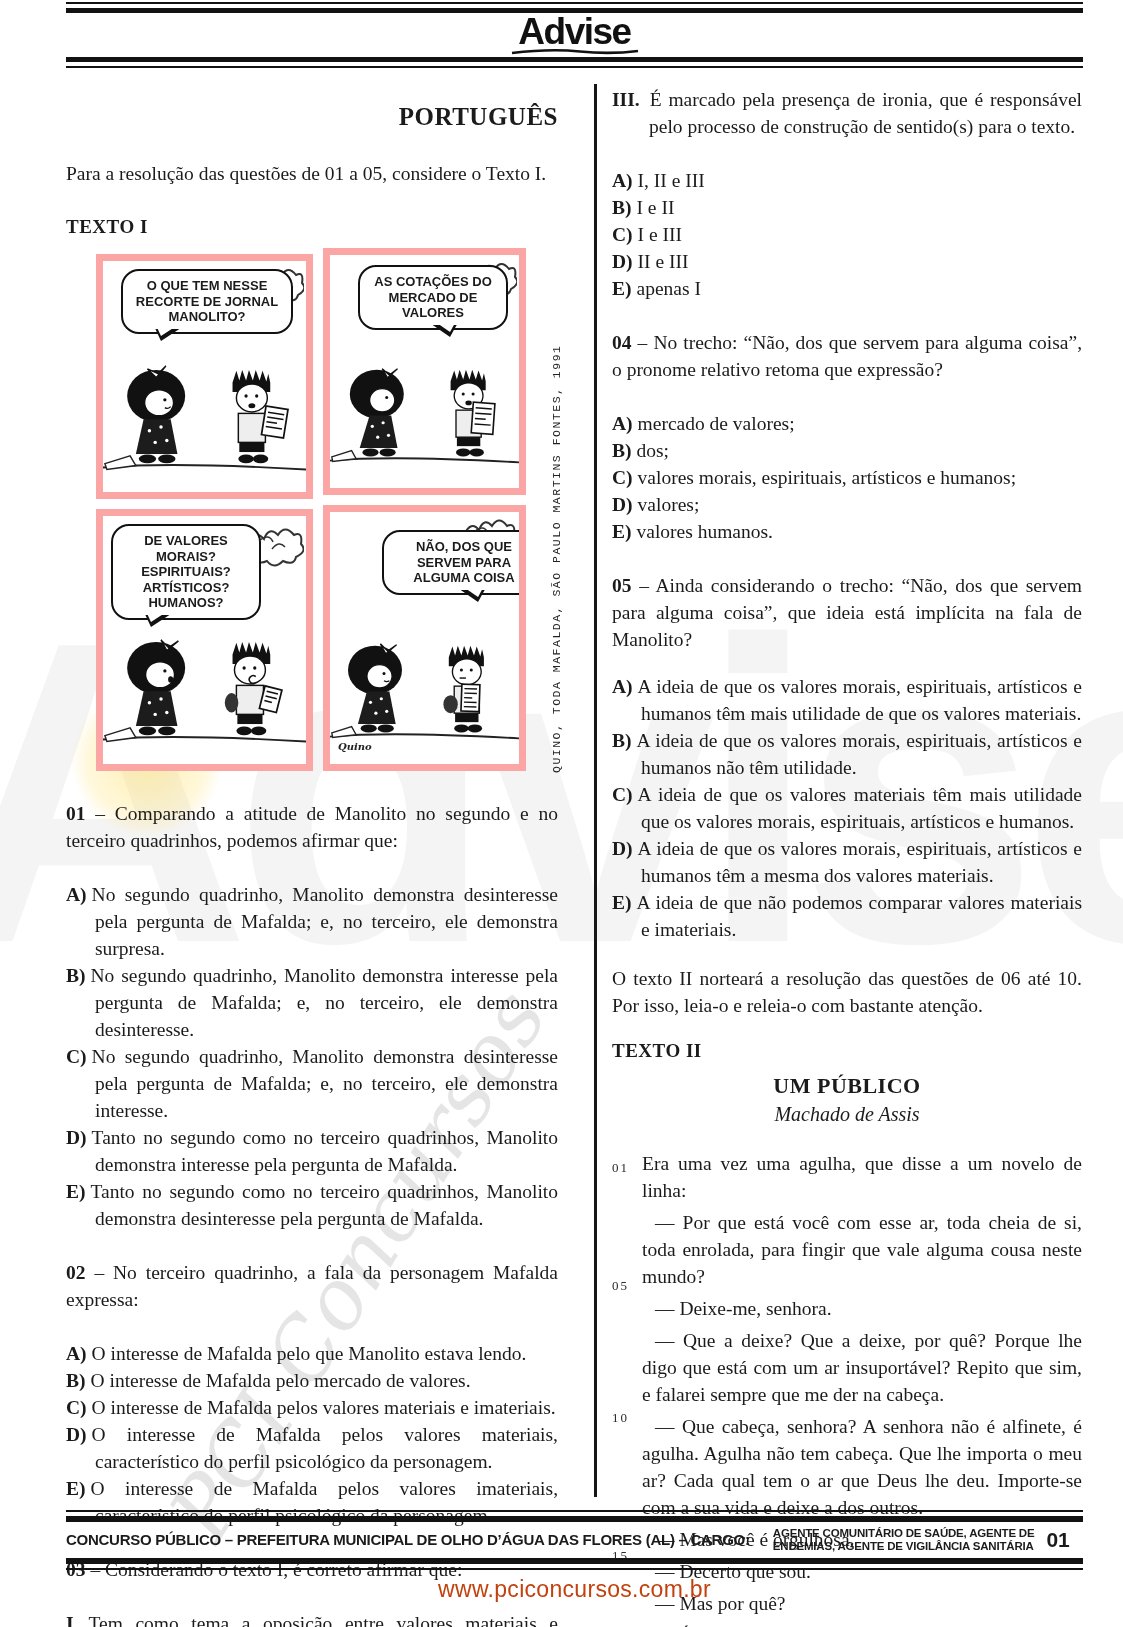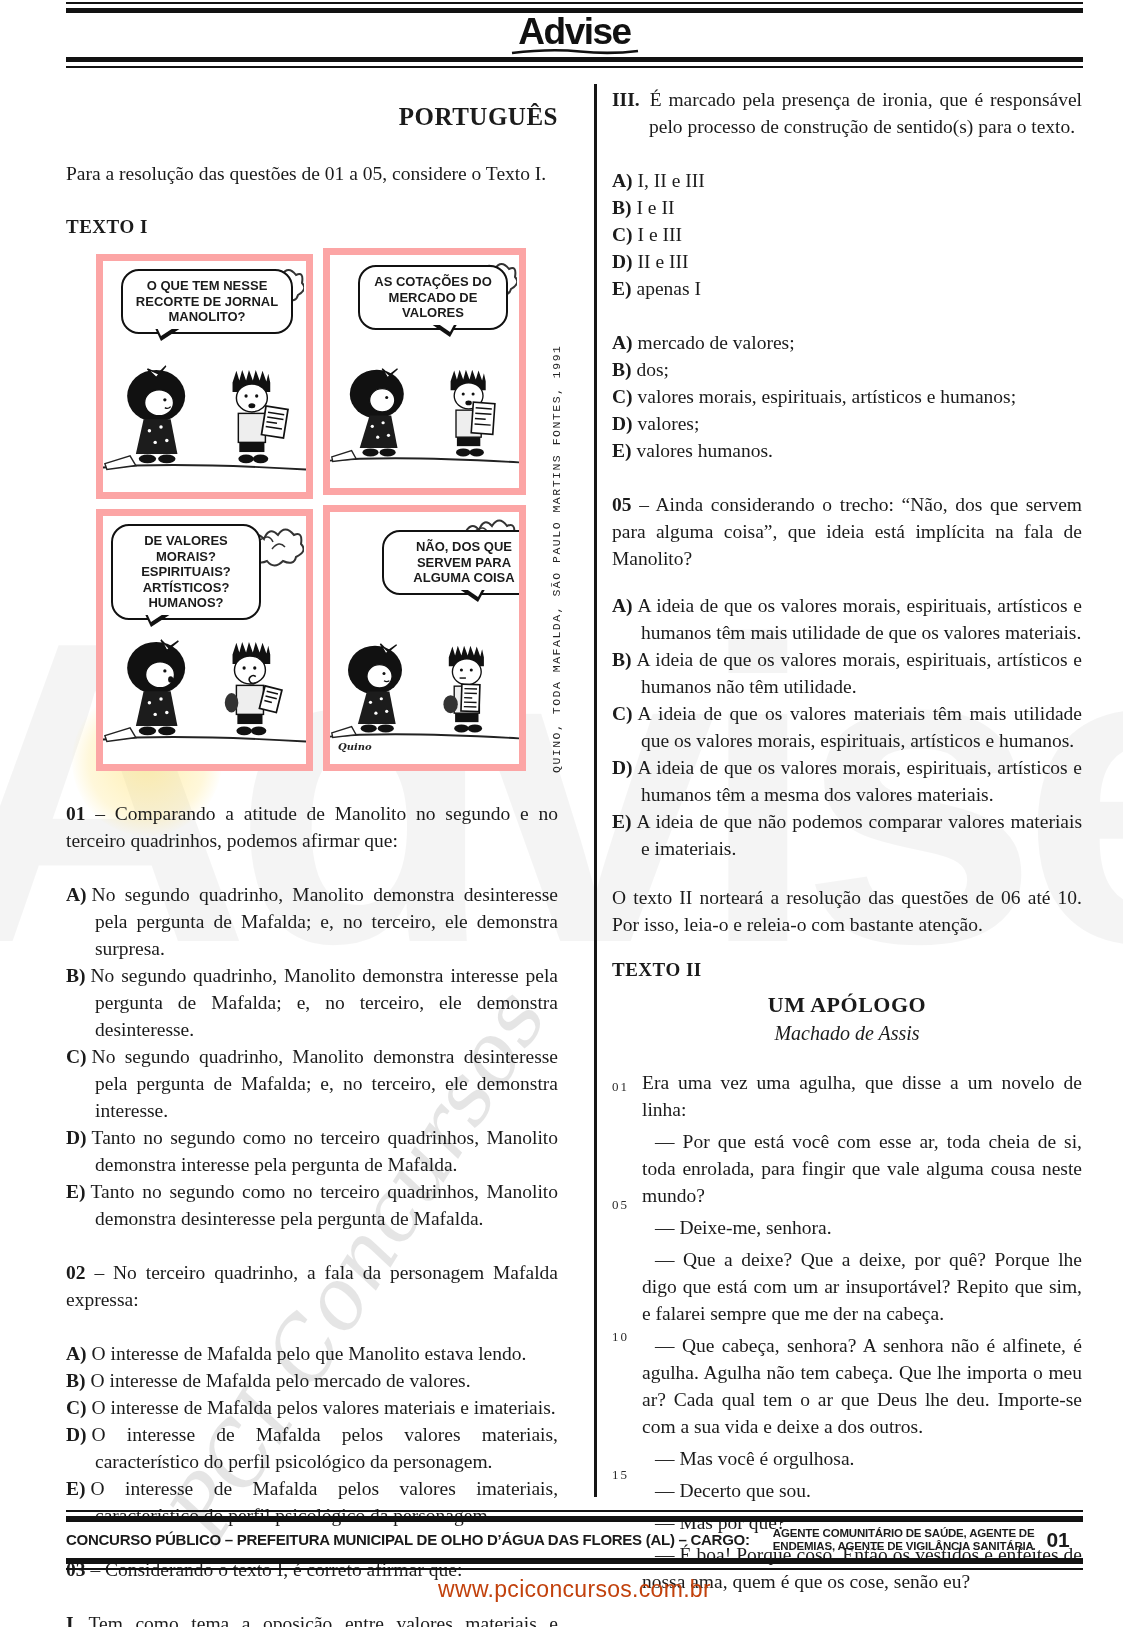--- a/index.html
+++ b/index.html
@@ -326,40 +326,41 @@
 
     <div class="q">
       <p class="opt"><b>A)</b><span>I, II e III</span></p>
       <p class="opt"><b>B)</b><span>I e II</span></p>
       <p class="opt"><b>C)</b><span>I e III</span></p>
       <p class="opt"><b>D)</b><span>II e III</span></p>
       <p class="opt"><b>E)</b><span>apenas I</span></p>
     </div>
 
     <div class="q">
+      <p class="stem"><b>04</b> <span>– No trecho: “Não, dos que servem para alguma coisa”, o pronome relativo retoma que expressão?</span></p>
       <p class="opt"><b>A)</b><span>mercado de valores;</span></p>
       <p class="opt"><b>B)</b><span>dos;</span></p>
       <p class="opt"><b>C)</b><span>valores morais, espirituais, artísticos e humanos;</span></p>
       <p class="opt"><b>D)</b><span>valores;</span></p>
       <p class="opt"><b>E)</b><span>valores humanos.</span></p>
     </div>
 
     <div class="q">
       <p class="stem" style="margin-bottom:20px;"><b>05</b> <span>– Ainda considerando o trecho: “Não, dos que servem para alguma coisa”, que ideia está implícita na fala de Manolito?</span></p>
       <p class="opt"><b>A)</b><span>A ideia de que os valores morais, espirituais, artísticos e humanos têm mais utilidade de que os valores materiais.</span></p>
       <p class="opt"><b>B)</b><span>A ideia de que os valores morais, espirituais, artísticos e humanos não têm utilidade.</span></p>
       <p class="opt"><b>C)</b><span>A ideia de que os valores materiais têm mais utilidade que os valores morais, espirituais, artísticos e humanos.</span></p>
       <p class="opt"><b>D)</b><span>A ideia de que os valores morais, espirituais, artísticos e humanos têm a mesma dos valores materiais.</span></p>
       <p class="opt"><b>E)</b><span>A ideia de que não podemos comparar valores materiais e imateriais.</span></p>
     </div>
 
     <p class="note">O texto II norteará a resolução das questões de 06 até 10. Por isso, leia-o e releia-o com bastante atenção.</p>
 
     <p class="txt-label" style="margin-top:18px;">TEXTO II</p>
-    <p class="t2-title">UM APÓLOGO</p>
+    <p class="t2-title">UM PÚBLICO</p>
     <p class="t2-author">Machado de Assis</p>
 
     <div class="texto2">
       <span class="lnum" style="top:4px">01</span>
       <span class="lnum" style="top:122px">05</span>
       <span class="lnum" style="top:254px">10</span>
       <span class="lnum" style="top:392px">15</span>
       <p>Era uma vez uma agulha, que disse a um novelo de linha:</p>
       <p class="ind">— Por que está você com esse ar, toda cheia de si, toda enrolada, para fingir que vale alguma cousa neste mundo?</p>
       <p class="ind">— Deixe-me, senhora.</p>

